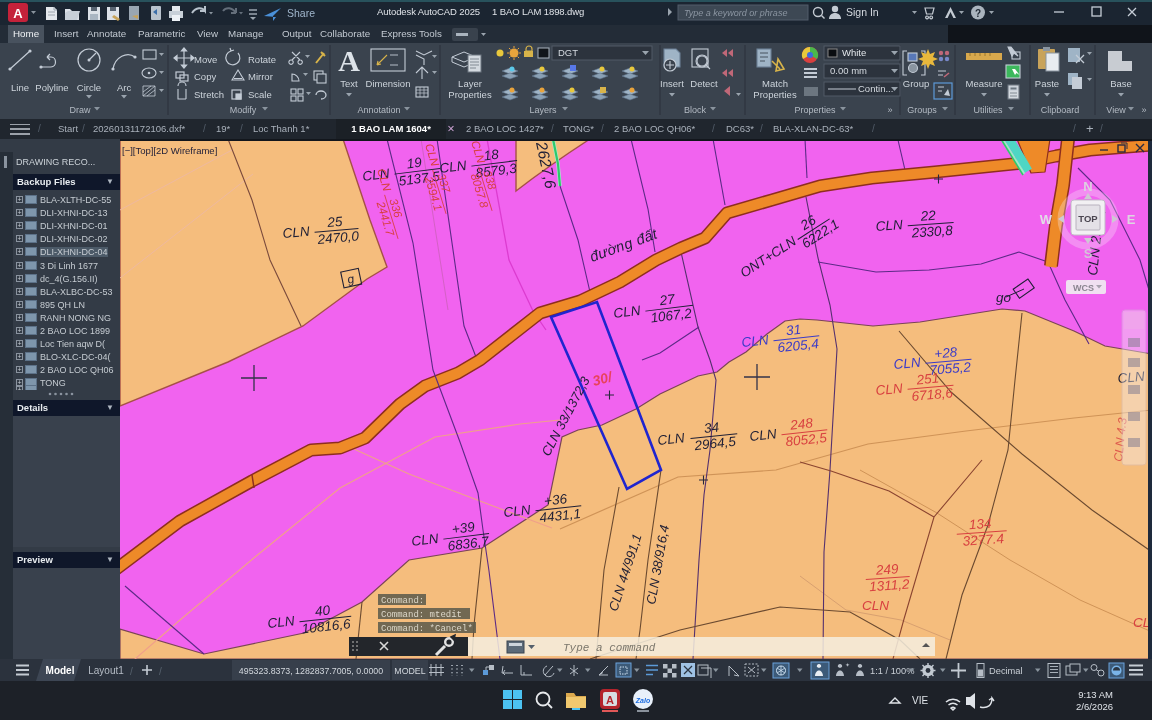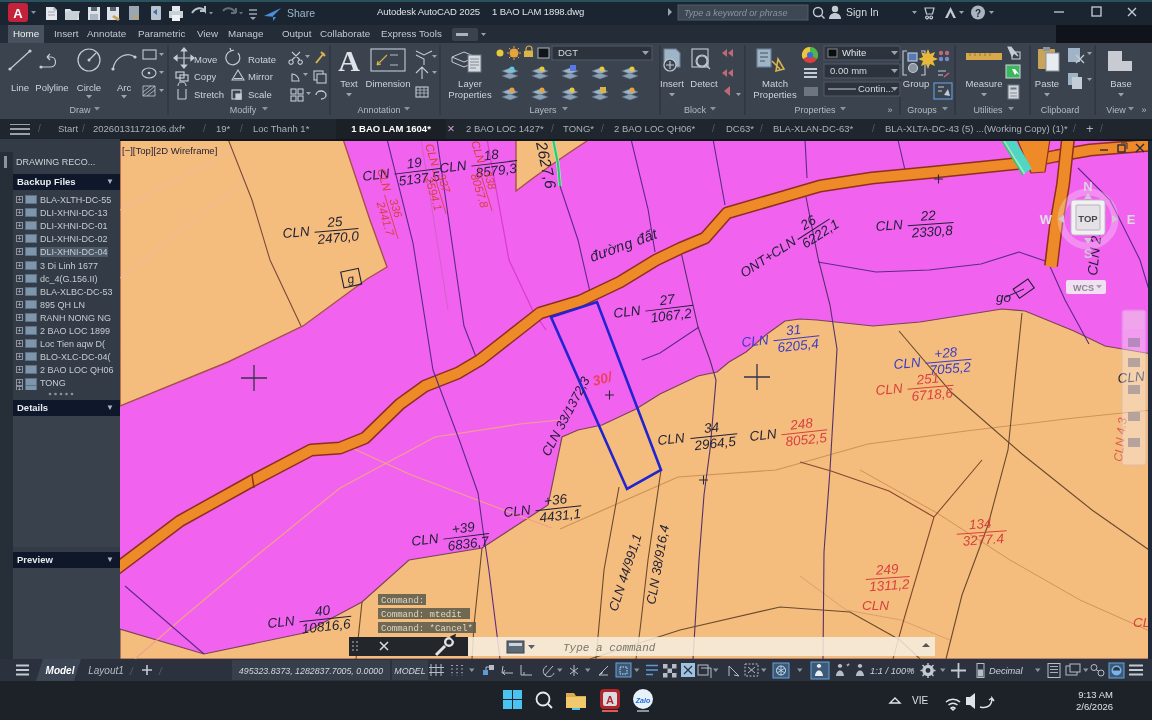--- a/index.html
+++ b/index.html
@@ -8,21 +8,21 @@
   #app { position:relative; width:1152px; height:720px; }
   .abs { position:absolute; }
 
   
   #titlebar { position:absolute; left:0; top:0; width:1152px; height:25px; background:#1b2531; }
   #titlebar .accent { position:absolute; left:0; top:0; width:1152px; height:2px; background:#28525c; }
   #ttext { position:absolute; top:6px; left:377px; color:#dfe3e8; font-size:9.5px; letter-spacing:-0.1px; }
   #ttext2 { position:absolute; top:6px; left:492px; color:#dfe3e8; font-size:9.5px; letter-spacing:-0.1px; }
 
   
-  #menurow { position:absolute; left:0; top:25px; width:1056px; height:18px; background:#232c37; }
+  #menurow { position:absolute; left:0; top:25px; width:948px; height:18px; background:#232c37; }
   .mtab { position:absolute; top:0; height:18px; line-height:18px; color:#c3cad2; font-size:9.8px; padding:0 5px; }
   .mtab.act { background:#48525e; color:#eef1f4; }
 
   
   #ribbon { position:absolute; left:0; top:43px; width:1152px; height:76px; background:#3a434e; }
 
   
   #filetabs { position:absolute; left:0; top:119px; width:1152px; height:20px; background:#20262e; }
   .ftab { position:absolute; top:0; height:20px; line-height:20px; color:#a9b1bb; font-size:9.5px; }
   .ftab.act { color:#fff; font-weight:bold; }
@@ -36,21 +36,21 @@
   .phead { position:absolute; left:13px; width:107px; height:16px; background:#0f172a; color:#e8ecef; font-weight:bold; font-size:9.5px; line-height:16px; padding-left:4px; }
   .phead .car { position:absolute; right:6px; top:0; color:#aeb6c0; font-size:8px; }
   .trow { position:absolute; left:13px; width:107px; height:13.1px; color:#c6ccd2; font-size:9px; line-height:13px; white-space:nowrap; }
   .trow .pm { display:inline-block; width:7px; height:7px; border:1px solid #8a939f; font-size:7px; line-height:6px; text-align:center; color:#c6ccd2; margin:0 2px 0 3px; vertical-align:1px; }
   .trow .fold { display:inline-block; width:12px; height:9px; background:#7e96ac; border:1px solid #5c7188; margin-right:3px; vertical-align:-1px; position:relative; }
   .trow.sel span.lbl { background:#4c5a68; }
 
   #canvas { position:absolute; left:120px; top:0; width:1032px; height:520px; }
 
   
-  #statusbar { position:absolute; left:0; top:659px; width:1152px; height:22px; background:#2b323d; color:#c3cad2;font-style:italic; }
+  #statusbar { position:absolute; left:0; top:659px; width:1152px; height:22px; background:#2b323d; color:#c3cad2; }
 
   
   #taskbar { position:absolute; left:0; top:681px; width:1152px; height:39px; background:#1d2128; }
 </style>
 </head>
 <body>
 <div id="app">
   <div id="titlebar">
     <div class="accent"></div>
     <svg class="abs" width="1152" height="25" viewBox="0 0 1152 25">
@@ -402,21 +402,20 @@
     <div class="ftab" style="left:447px;color:#c8a0d0">✕</div>
     <div class="ftab" style="left:466px">2 BAO LOC 1427*</div>
     <div class="ftab" style="left:563px">TONG*</div>
     <div class="fsl" style="left:551px">/</div>
     <div class="ftab" style="left:614px">2 BAO LOC QH06*</div>
     <div class="fsl" style="left:601px">/</div>
     <div class="ftab" style="left:726px">DC63*</div>
     <div class="fsl" style="left:712px">/</div>
     <div class="ftab" style="left:773px">BLA-XLAN-DC-63*</div>
     <div class="fsl" style="left:760px">/</div>
-    <div class="ftab" style="left:885px">BLA-XLTA-DC-43 (5) ...(Working Copy) (1)*</div>
     <div class="fsl" style="left:872px">/</div>
     <div class="fsl" style="left:1073px">/</div>
     <div class="ftab" style="left:1086px;font-size:13px">+</div>
     <div class="fsl" style="left:1100px">/</div>
   </div>
   <div id="main">
     <div id="palette">
       <div id="pstrip"></div>
       <svg class="abs" style="left:2px;top:4px" width="9" height="12">
           <rect x="2" y="0" width="3" height="12" fill="#8a939f"></rect>

